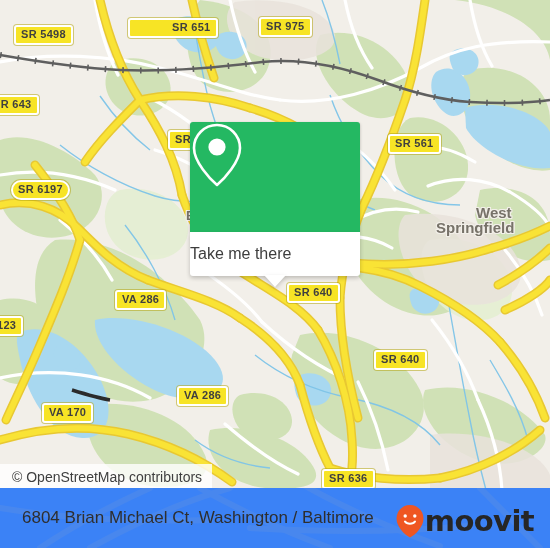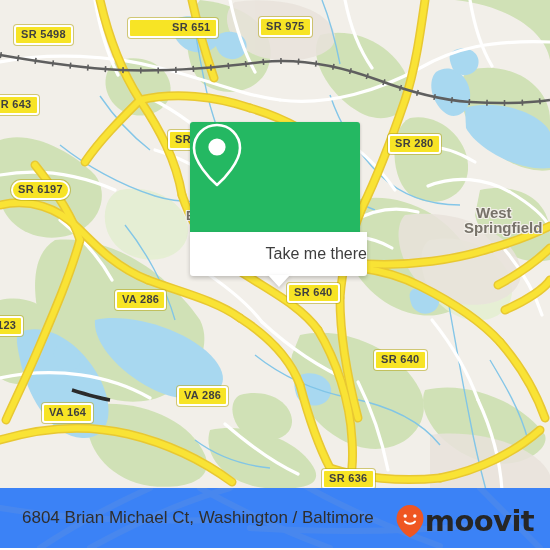--- a/index.html
+++ b/index.html
@@ -48,24 +48,23 @@
   #popup-head{
     width:170px;height:110px;
     background:#24b862;
     border-radius:3px 3px 0 0;
     display:flex;align-items:center;justify-content:center;
     box-shadow:0 1px 3px rgba(0,0,0,.25);
   }
   #popup-foot{
     width:170px;height:44px;background:#ffffff;
     border-radius:0 0 3px 3px;
-    display:flex;align-items:center;justify-content:flex-end;
+    display:flex;align-items:center;justify-content:flex-start;
     box-shadow:0 2px 4px rgba(0,0,0,.22);
     position:relative;
-    padding-left:7px;
   }
   #popup-foot span{
     color:#3d3d3d;font-size:16px;font-family:"Liberation Sans",sans-serif;
   }
   #popup-tip{
     position:absolute;left:50%;top:43px;margin-left:-11px;
     width:0;height:0;
     border-left:11px solid transparent;
     border-right:11px solid transparent;
     border-top:12px solid #ffffff;
@@ -264,47 +263,48 @@
 
         <path d="M72,390 C85,394 98,398 110,400" stroke="#2b2b2b" stroke-width="3.5" fill="none"></path>
       </g>
     </svg>
 
     <div class="shield" style="left:14px;top:25px;">SR 5498</div>
     <div class="shield" style="left:128px;top:18px;padding-left:42px;">SR 651</div>
     <div class="shield" style="left:259px;top:17px;">SR 975</div>
     <div class="shield" style="left:-14px;top:95px;">SR 643</div>
     <div class="shield" style="left:11px;top:180px;border-radius:10px;">SR 6197</div>
-    <div class="shield" style="left:388px;top:134px;">SR 280</div>
+    <div class="shield" style="left:388px;top:134px;">SR 561</div>
     <div class="shield" style="left:168px;top:130px;">SR 6</div>
     <div class="shield" style="left:115px;top:290px;">VA 286</div>
     <div class="shield" style="left:177px;top:386px;">VA 286</div>
     <div class="shield" style="left:287px;top:283px;">SR 640</div>
     <div class="shield" style="left:374px;top:350px;">SR 640</div>
-    <div class="shield" style="left:42px;top:403px;">VA 164</div>
+    <div class="shield" style="left:42px;top:403px;">VA 170</div>
     <div class="shield" style="left:-10px;top:316px;">123</div>
     <div class="shield" style="left:322px;top:458px;margin-top:11px;">SR 636</div>
 
     <div class="place" style="left:476px;top:205px;">West</div>
-    <div class="place" style="left:464px;top:220px;">Springfield</div>
+    <div class="place" style="left:436px;top:220px;">Springfield</div>
     <div class="place sm" style="left:186px;top:208px;">B</div>
 
     <div id="popup">
       <div id="popup-head">
         <svg width="54" height="66" viewBox="0 0 54 66">
           <path d="M27,3 C14.3,3 4,13.3 4,26 C4,40 20,57 27,63 C34,57 50,40 50,26 C50,13.3 39.7,3 27,3 Z" fill="none" stroke="#ffffff" stroke-width="2.6" stroke-linejoin="round"></path>
           <circle cx="27" cy="25" r="8.6" fill="#ffffff"></circle>
         </svg>
       </div>
       <div id="popup-foot">
         <span>Take me there</span>
         <div id="popup-tip"></div>
       </div>
     </div>
 
+    <div id="attrib">© OpenStreetMap contributors</div>
   </div>
 
   <div id="footer">
     <svg id="footer-bg" width="550" height="60" viewBox="0 0 550 60">
       <g stroke="#b9b5ad" stroke-width="6" fill="none" stroke-linecap="round">
         <path d="M40,60 C70,40 110,18 150,0"></path>
         <path d="M90,60 C130,38 180,14 230,0"></path>
         <path d="M200,0 C240,22 285,44 330,60"></path>
         <path d="M300,-5 C340,18 390,40 440,58"></path>
         <path d="M0,20 C60,30 130,34 210,32"></path>

